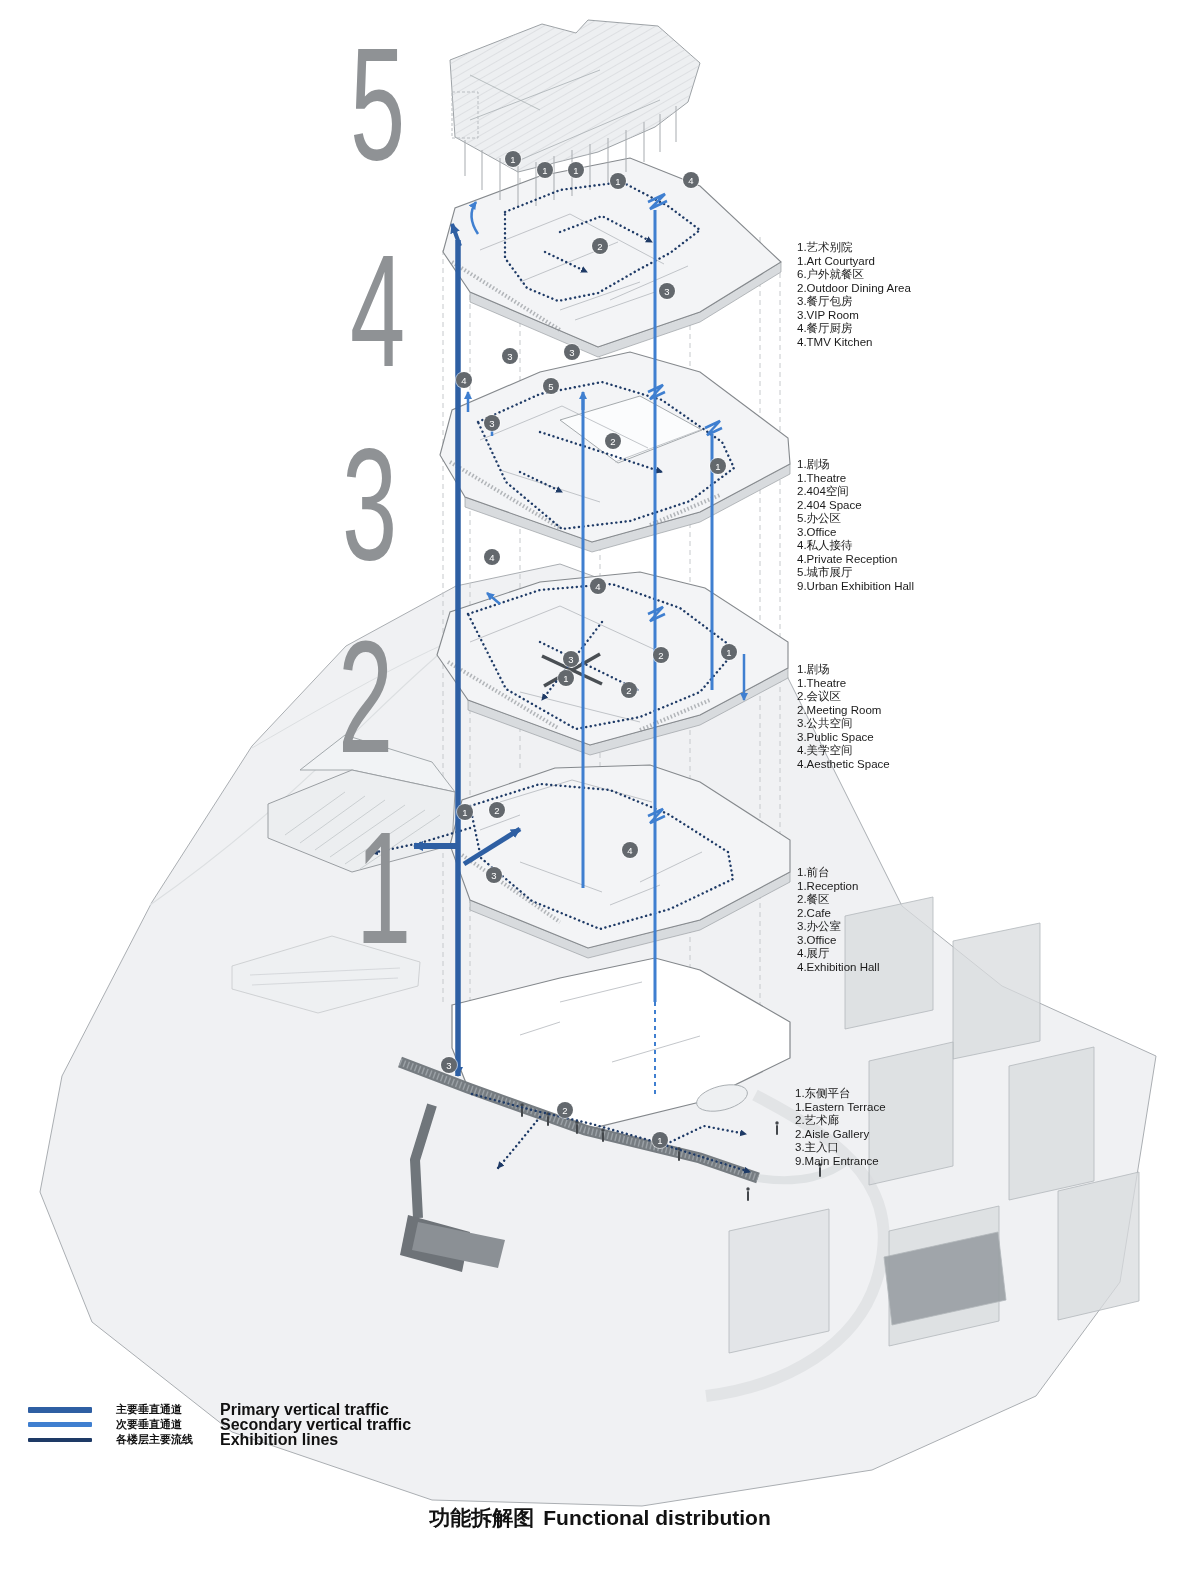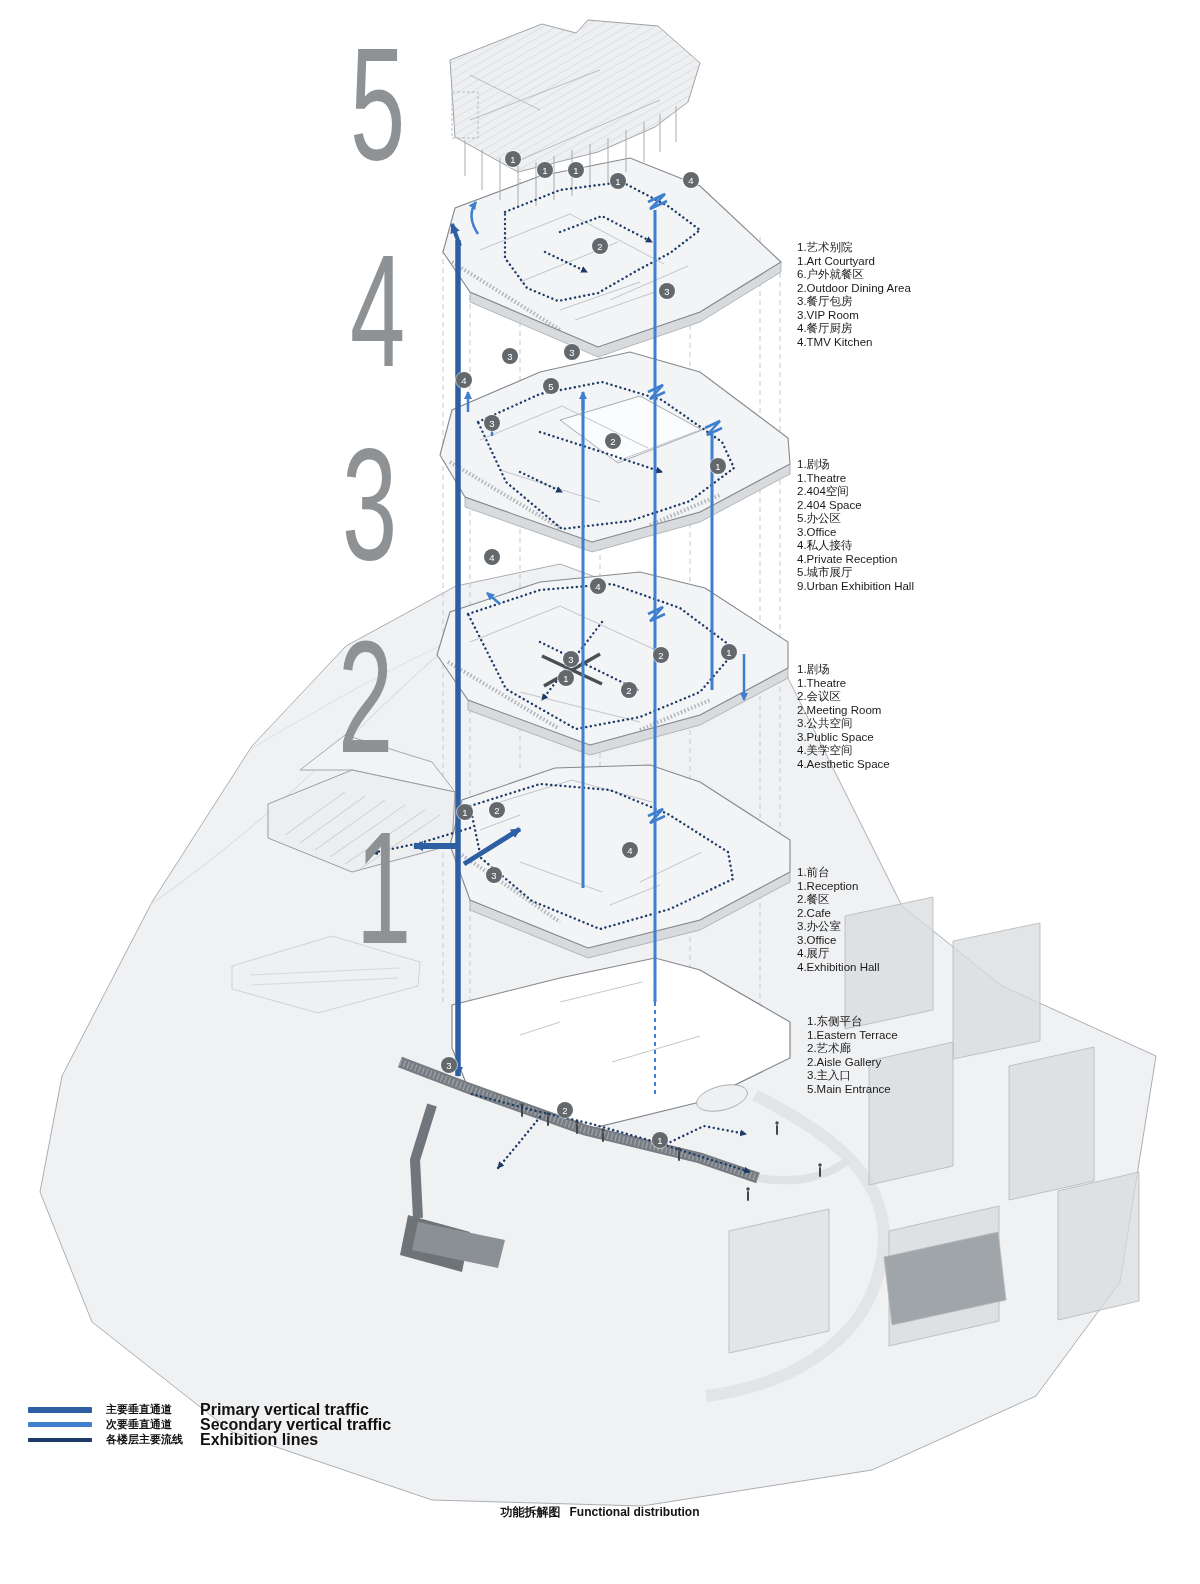--- a/index.html
+++ b/index.html
@@ -17,37 +17,37 @@
   .lpos4{left:356px;top:808px;}
 
   
   .anno{position:absolute;font-size:11.5px;line-height:13.5px;color:#1a1a1a;white-space:nowrap;}
   .anno .row{display:flex;flex-direction:column;}
   .anno .zh{width:82px;}
   .apos5{left:797px;top:241px;}
   .apos4{left:797px;top:458px;}
   .apos3{left:797px;top:663px;}
   .apos2{left:797px;top:866px;}
-  .apos1{left:795px;top:1015px;margin-left:12px;}
+  .apos1{left:795px;top:1087px;}
 
   
   .marker{position:absolute;width:16px;height:16px;border-radius:50%;background:#63686d;
           color:#fff;font-size:9.5px;display:flex;align-items:center;justify-content:center;
           transform:translate(-50%,-50%);box-shadow:0 0 0 1px rgba(255,255,255,.6);}
 
   
   .legend{position:absolute;left:28px;top:1402px;}
-  .legend .lrow{display:flex;align-items:center;height:15px;}
+  .legend .lrow{display:flex;align-items:center;height:15px;gap:10px;}
   .legend .swatch{width:64px;margin-right:14px;border-radius:1px;}
   .legend .zh{width:94px;font-weight:700;font-size:11px;color:#111;}
   .legend .en{font-weight:700;font-size:16px;color:#111;}
 
   
   .title{position:absolute;left:0;right:0;top:1504px;text-align:center;
-         font-size:12px;font-weight:700;color:#121212;}
+         font-size:21px;font-weight:700;color:#121212;}
   .title .en{margin-left:9px;}
 </style>
 </head>
 <body>
 
 <div class="page">
 
 <svg class="scene" width="1200" height="1584" viewBox="0 0 1200 1584">
   <defs>
     <marker id="ap" markerUnits="userSpaceOnUse" markerWidth="16" markerHeight="16" refX="9" refY="5" orient="auto">
@@ -392,21 +392,21 @@
       <div class="row">
         <span class="zh">1.东侧平台</span>
         <span class="en">1.Eastern Terrace</span>
       </div>
       <div class="row">
         <span class="zh">2.艺术廊</span>
         <span class="en">2.Aisle Gallery</span>
       </div>
       <div class="row">
         <span class="zh">3.主入口</span>
-        <span class="en">5.Main Entrance</span>
+        <span class="en">9.Main Entrance</span>
       </div>
     </div>
 
 <div class="legend" id="legend">
       <div class="lrow">
         <div class="swatch" style="height: 6px; background: rgb(46, 95, 163);"></div>
         <span class="zh">主要垂直通道</span>
         <span class="en">Primary vertical traffic</span>
       </div>
       <div class="lrow">

